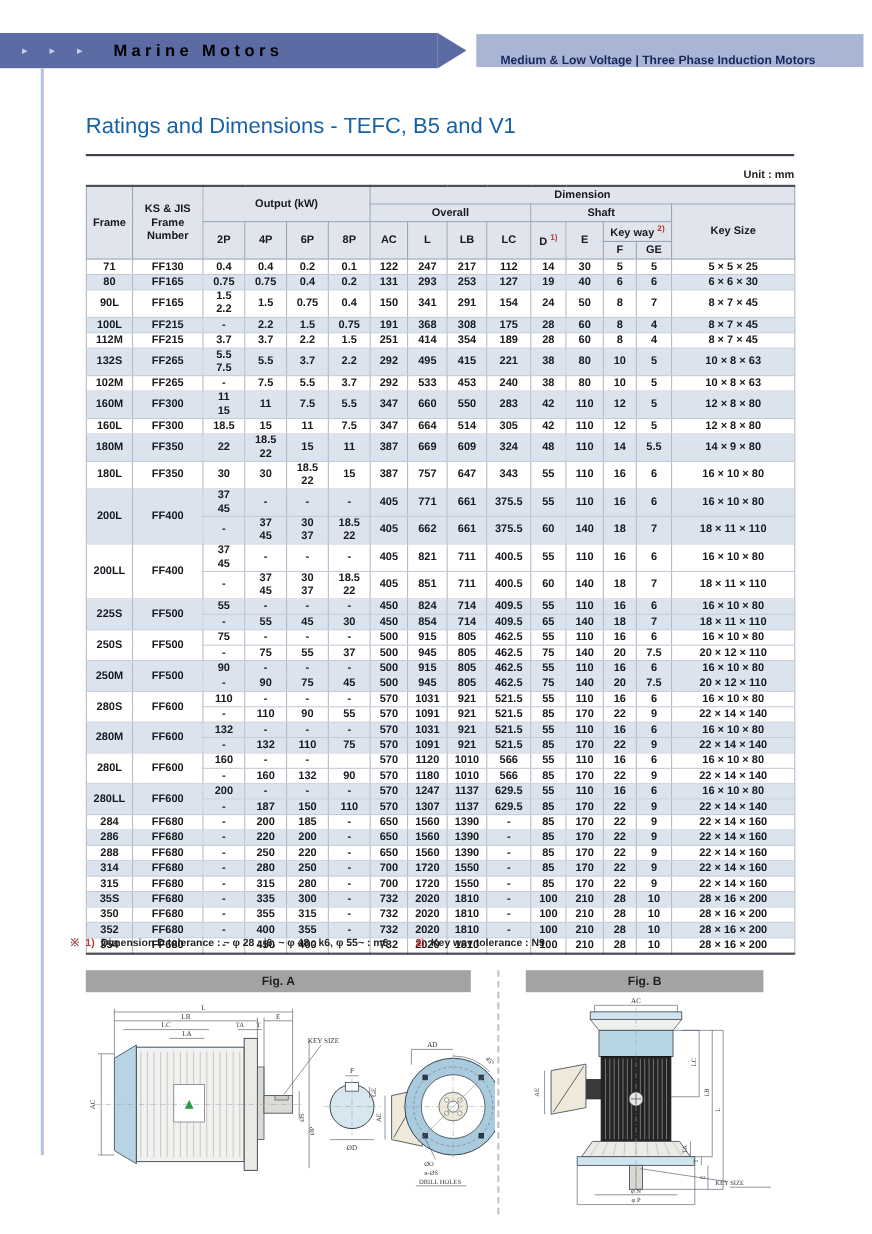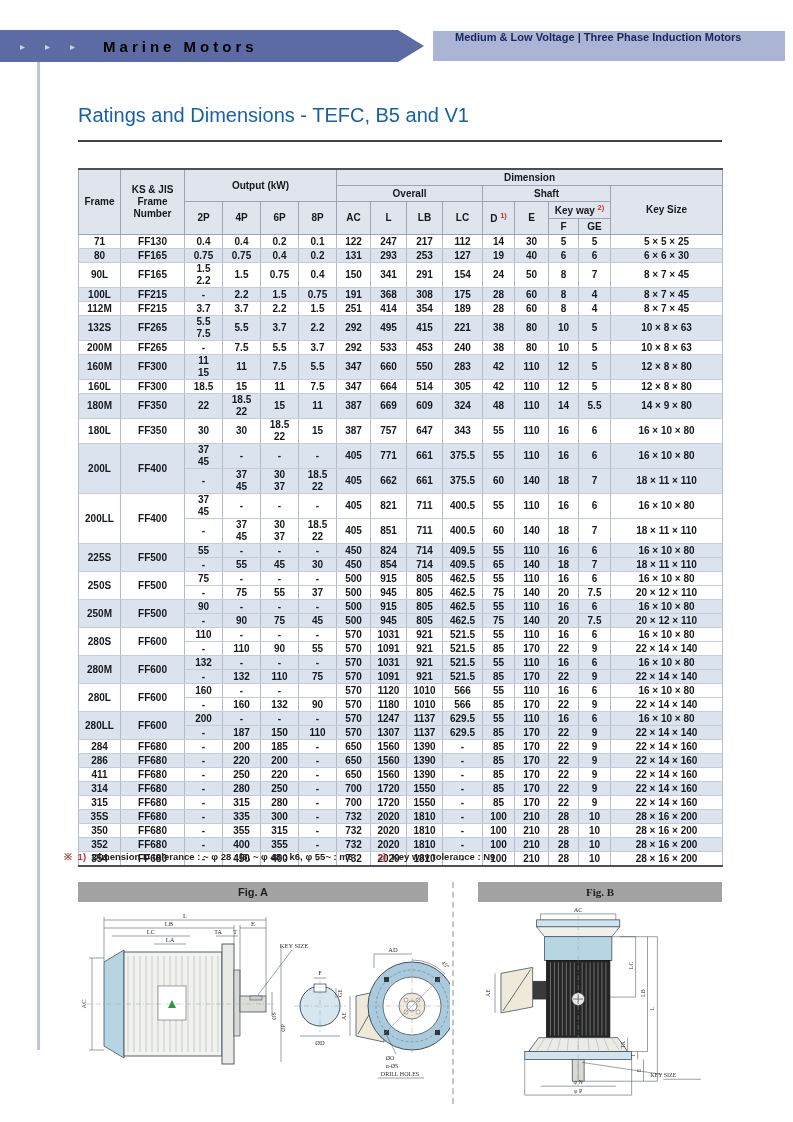--- a/index.html
+++ b/index.html
@@ -6,21 +6,21 @@
   .page { position:relative; width:793px; height:1122px; background:#fff; overflow:hidden;
           font-family:"Liberation Sans", sans-serif; color:#1a1d23; }
 
   
   .topband { position:absolute; top:30px; left:0; width:793px; height:32px; }
   .band-dark { position:absolute; left:0; top:0; width:398px; height:32px; background:#5c6ba3;
                display:flex; align-items:center; }
   .band-arrowtip { position:absolute; left:398px; top:0; width:0; height:0;
                border-left:26px solid #5c6ba3; border-top:16px solid transparent; border-bottom:16px solid transparent; }
   .band-light { position:absolute; left:433px; top:1px; width:352px; height:30px; background:#aab4d4;
-               display:flex; align-items:flex-start; padding-left:22px; box-sizing:border-box; }
+               display:flex; align-items:flex-end; padding-left:22px; box-sizing:border-box; }
   .band-arrows { margin-left:20px; color:#c9d1e8; font-size:10px; letter-spacing:0; display:flex; gap:20px; }
   .brand { color:#000000; font-weight:bold; font-size:15px; letter-spacing:4px; margin-left:28px; }
   .category { color:#16275d; font-weight:bold; font-size:11px; }
 
   .vline { position:absolute; left:37px; top:62px; width:3px; height:988px; background:#b9c6de; }
 
   
   .title { position:absolute; left:78px; top:104px; font-size:20px; font-weight:normal; color:#1561a9; }
   .title-rule { position:absolute; left:78px; top:140px; width:644px; height:2px; background:#3d424e; }
   .unit { position:absolute; left:78px; top:154px; width:644px; text-align:right;
@@ -43,21 +43,21 @@
   .footnote { position:absolute; left:64px; top:850px; font-size:9.5px; font-weight:bold; color:#222; }
   .footnote .mark { color:#994444; margin-right:3px; }
   .footnote .num { color:#c03434; margin-right:3px; }
   .footnote .t2gap { margin-left:22px; }
 
   
   .figs { position:absolute; left:78px; top:882px; width:644px; height:228px; }
   .fig-bar { position:absolute; top:0; height:20px; background:#a3a3a3; text-align:center;
              font-weight:bold; font-size:11px; line-height:20px; color:#222; }
   .figa-bar { left:0; width:350px; }
-  .figb-bar { left:400px; width:244px;font-family:Liberation Serif, serif; }
+  .figb-bar { left:400px; width:216px; }
   .fig-divider { position:absolute; left:374px; top:0; height:222px; border-left:2px dashed #c6c6c6; }
   .figa-svg { position:absolute; left:0; top:26px; }
   .figb-svg { position:absolute; left:398px; top:24px; }
 
   .dim { stroke:#55606e; stroke-width:0.6; fill:none; }
   .cl  { stroke:#9aa0a8; stroke-width:0.5; stroke-dasharray:5 2 1 2; fill:none; }
   .fin { stroke:#a2a59e; stroke-width:0.5; }
   .finw { stroke:#8f8f8f; stroke-width:0.7; }
   .lbl { font-family:"Liberation Serif", serif; font-size:6.5px; fill:#333; text-anchor:middle; }
   .lbl-s { font-family:"Liberation Serif", serif; font-size:6px; fill:#333; text-anchor:middle; }
@@ -79,20 +79,21 @@
     <div class="band-arrowtip"></div>
     <div class="band-light">
       <span class="category">Medium &amp; Low Voltage  |  Three Phase Induction Motors</span>
     </div>
   </div>
 
   <div class="vline"></div>
 
   <div class="title">Ratings and Dimensions - TEFC, B5 and V1</div>
   <div class="title-rule"></div>
+  <div class="unit">Unit : mm</div>
 
   <div class="tablewrap">
     <table class="ratings">
       <colgroup>
         <col style="width:42px">
           <col style="width:64px">
         <col style="width:38px">
           <col style="width:38px">
           <col style="width:38px">
           <col style="width:38px">
@@ -237,21 +238,21 @@
             <td>495</td>
             <td>415</td>
             <td>221</td>
             <td>38</td>
             <td>80</td>
             <td>10</td>
             <td>5</td>
             <td>10 × 8 × 63</td>
           </tr>
           <tr class="group-start">
-            <td rowspan="1">200M</td>
+            <td rowspan="1">102M</td>
             <td rowspan="1">FF265</td>
             <td>-</td>
             <td>7.5</td>
             <td>5.5</td>
             <td>3.7</td>
             <td>292</td>
             <td>533</td>
             <td>453</td>
             <td>240</td>
             <td>38</td>
@@ -655,21 +656,21 @@
             <td>1560</td>
             <td>1390</td>
             <td>-</td>
             <td>85</td>
             <td>170</td>
             <td>22</td>
             <td>9</td>
             <td>22 × 14 × 160</td>
           </tr>
           <tr class="group-start">
-            <td rowspan="1">411</td>
+            <td rowspan="1">288</td>
             <td rowspan="1">FF680</td>
             <td>-</td>
             <td>250</td>
             <td>220</td>
             <td>-</td>
             <td>650</td>
             <td>1560</td>
             <td>1390</td>
             <td>-</td>
             <td>85</td>

